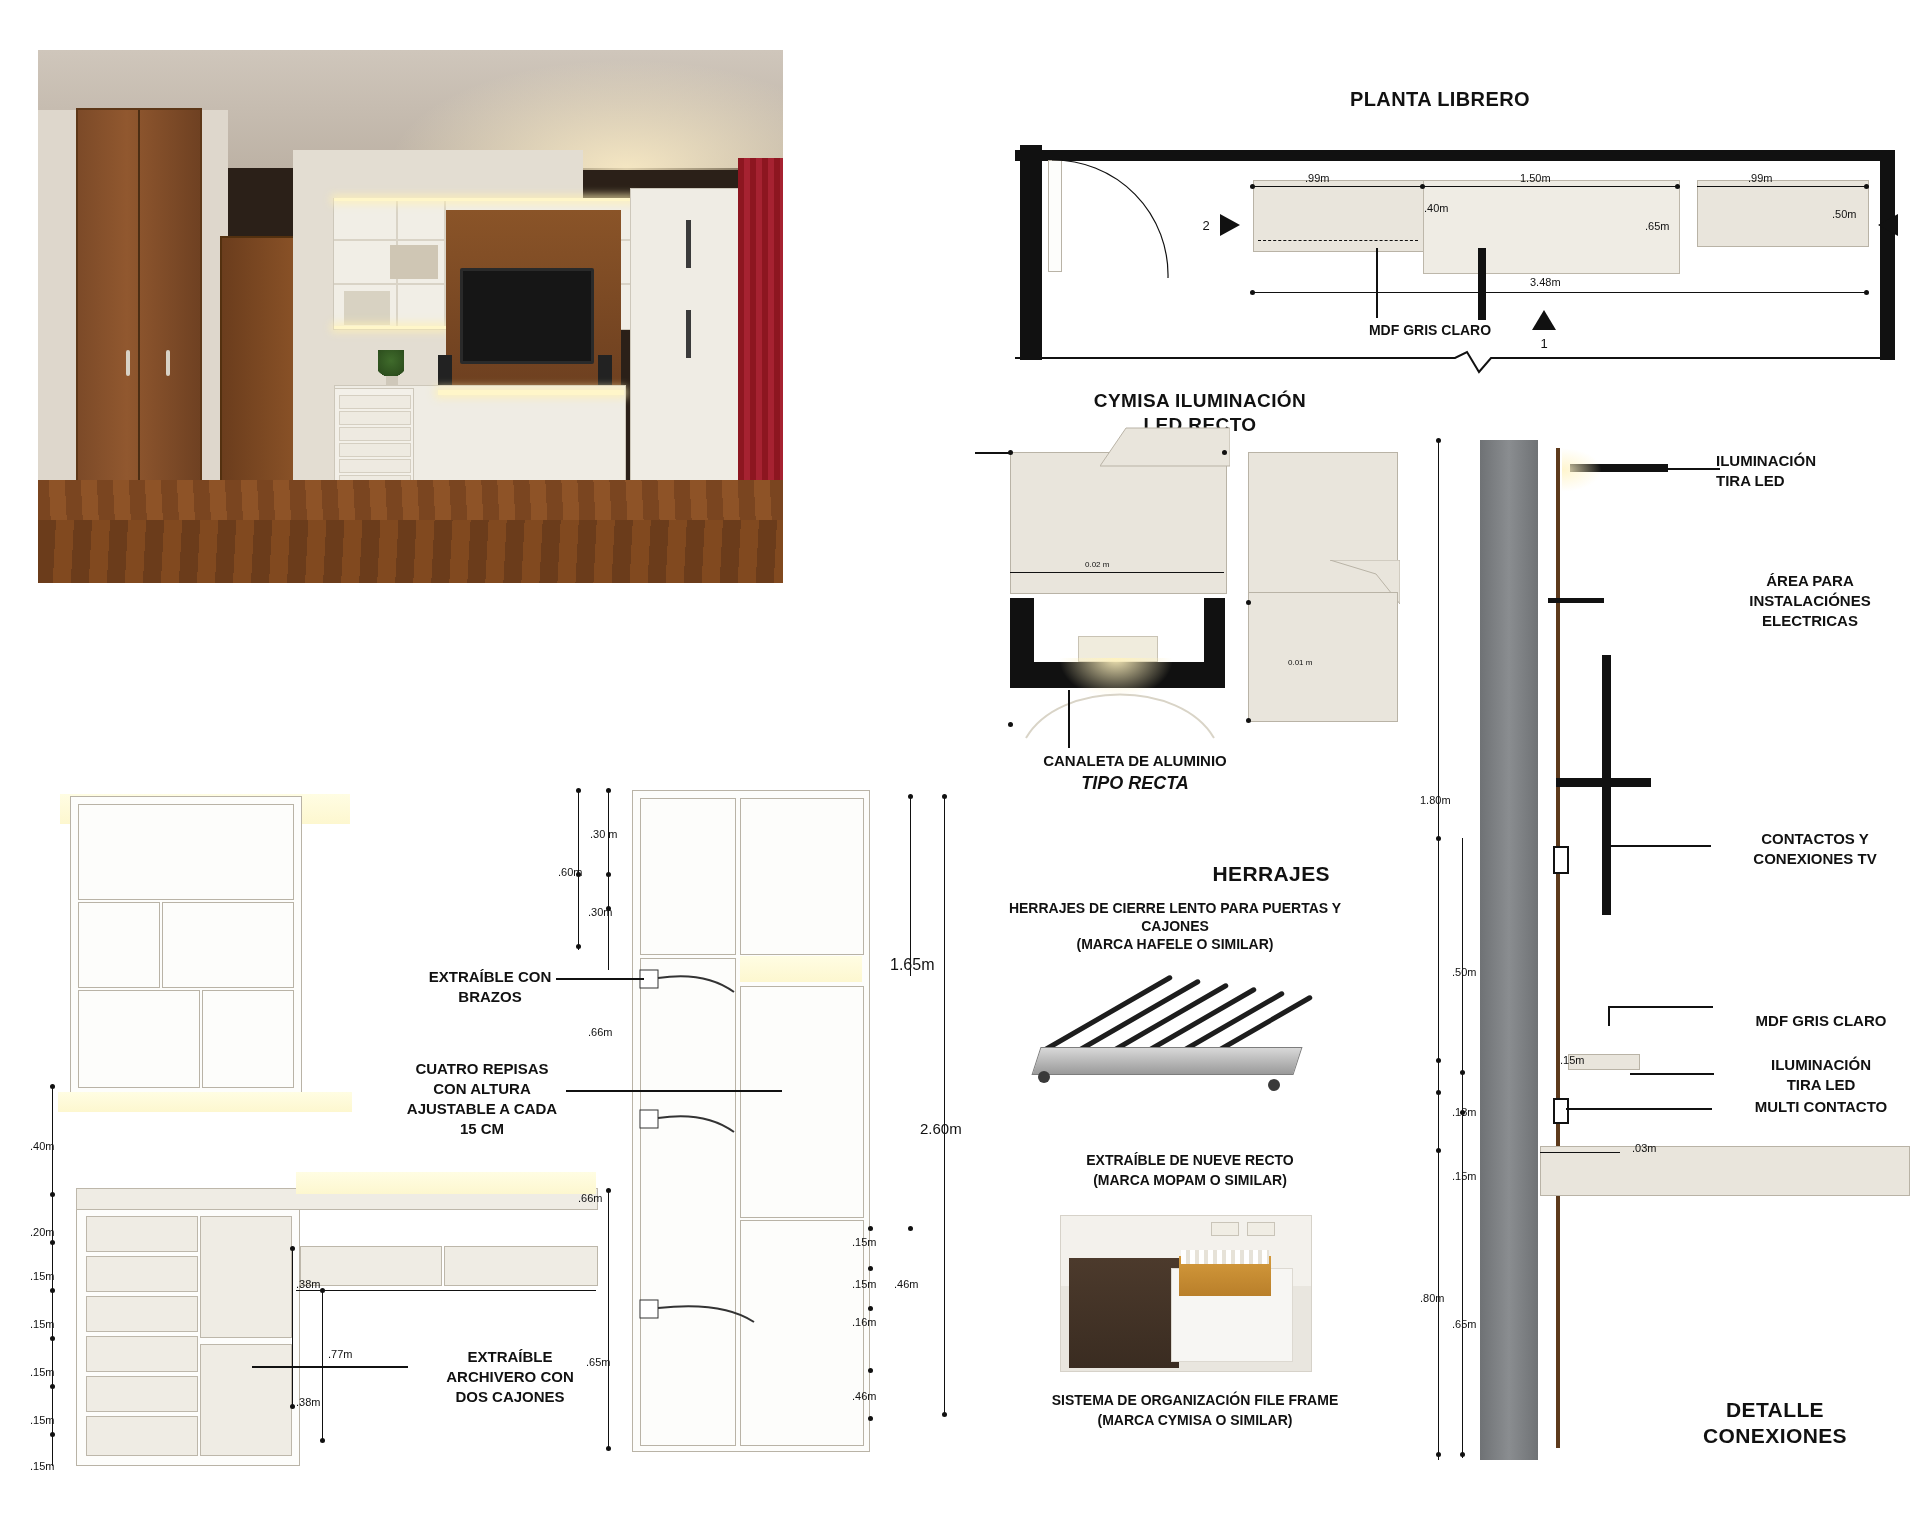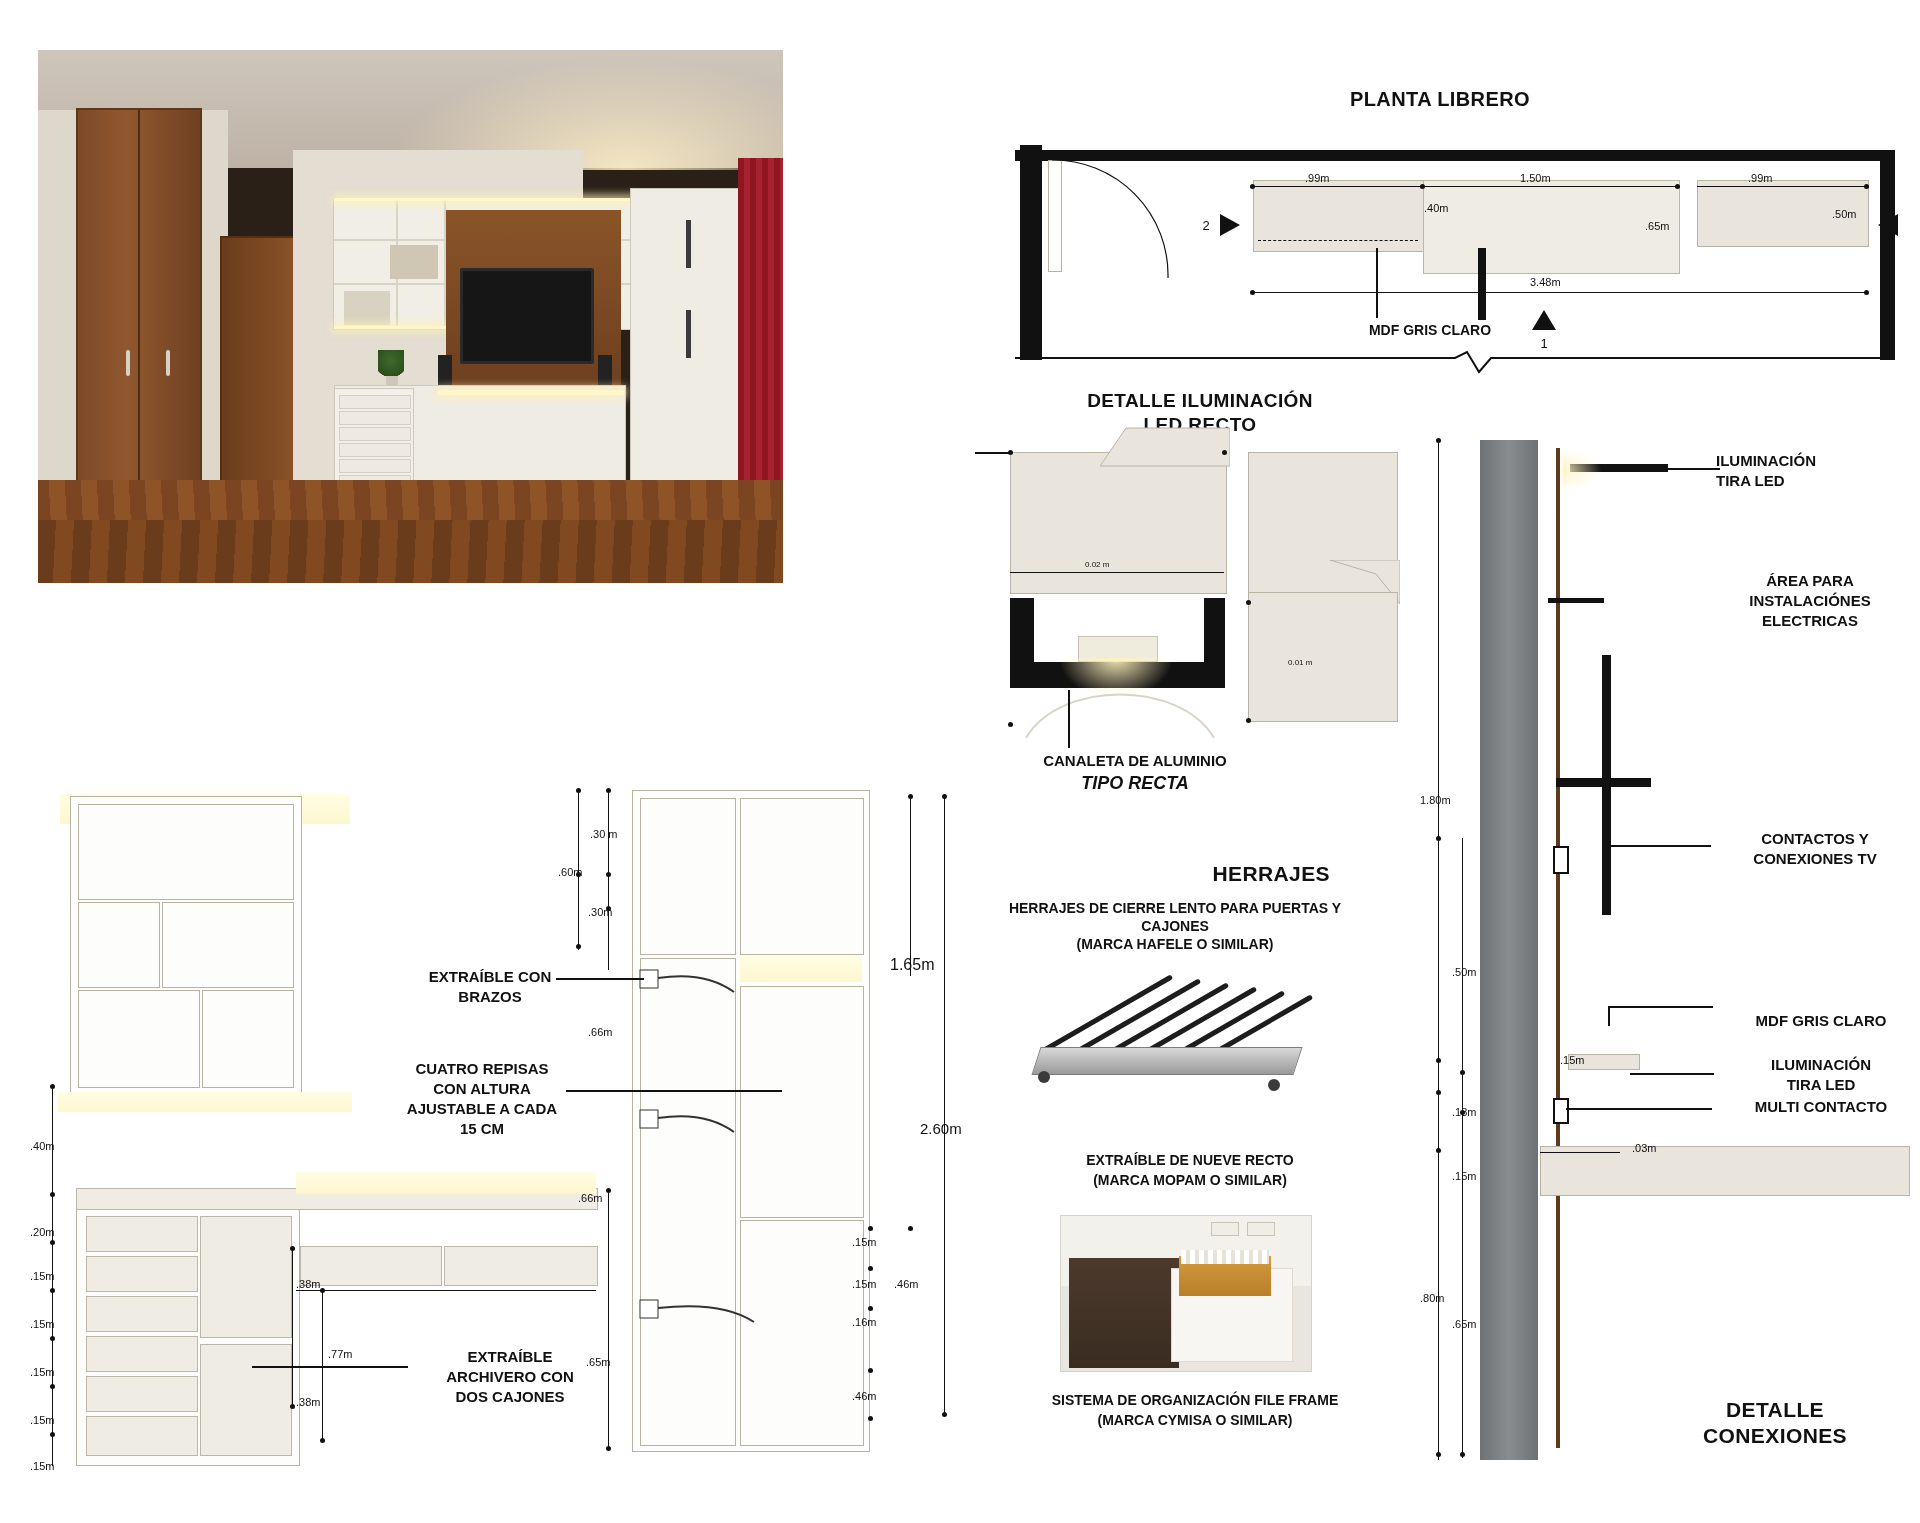--- a/index.html
+++ b/index.html
@@ -161,21 +161,21 @@
     <text x="8" y="18" font-size="13" text-anchor="middle" font-family="Liberation Sans" fill="#111">2</text>
   </svg>
   <svg class="abs" style="left:1878px;top:212px;width:42px;height:26px;">
     <polygon points="0,13 20,2 20,24" fill="#111"></polygon>
   </svg>
 
   <svg class="abs" style="left:1015px;top:350px;width:880px;height:32px;">
     <polyline points="0,8 440,8 452,2 464,22 476,8 880,8" fill="none" stroke="#111" stroke-width="2"></polyline>
   </svg>
 
-  <div class="abs ttl" style="left:1040px;top:390px;width:320px;font-size:19px;">DETALLE ILUMINACIÓN</div>
+  <div class="abs ttl" style="left:1040px;top:390px;width:320px;font-size:19px;">CYMISA ILUMINACIÓN</div>
   <div class="abs ttl" style="left:1040px;top:414px;width:320px;font-size:19px;">LED RECTO</div>
 
   <div class="abs" style="left:975px;top:452px;width:105px;height:2px;background:#111;"></div>
 
   <div class="panel" style="left:1010px;top:452px;width:215px;height:140px;"></div>
   <svg class="abs" style="left:1100px;top:420px;width:130px;height:48px;">
     <polygon points="0,46 26,8 130,8 130,46" fill="#e9e5dc" stroke="#b9b3a6" stroke-width="1"></polygon>
   </svg>
   <div class="panel" style="left:1248px;top:452px;width:148px;height:140px;"></div>
   <svg class="abs" style="left:1330px;top:560px;width:70px;height:46px;">

